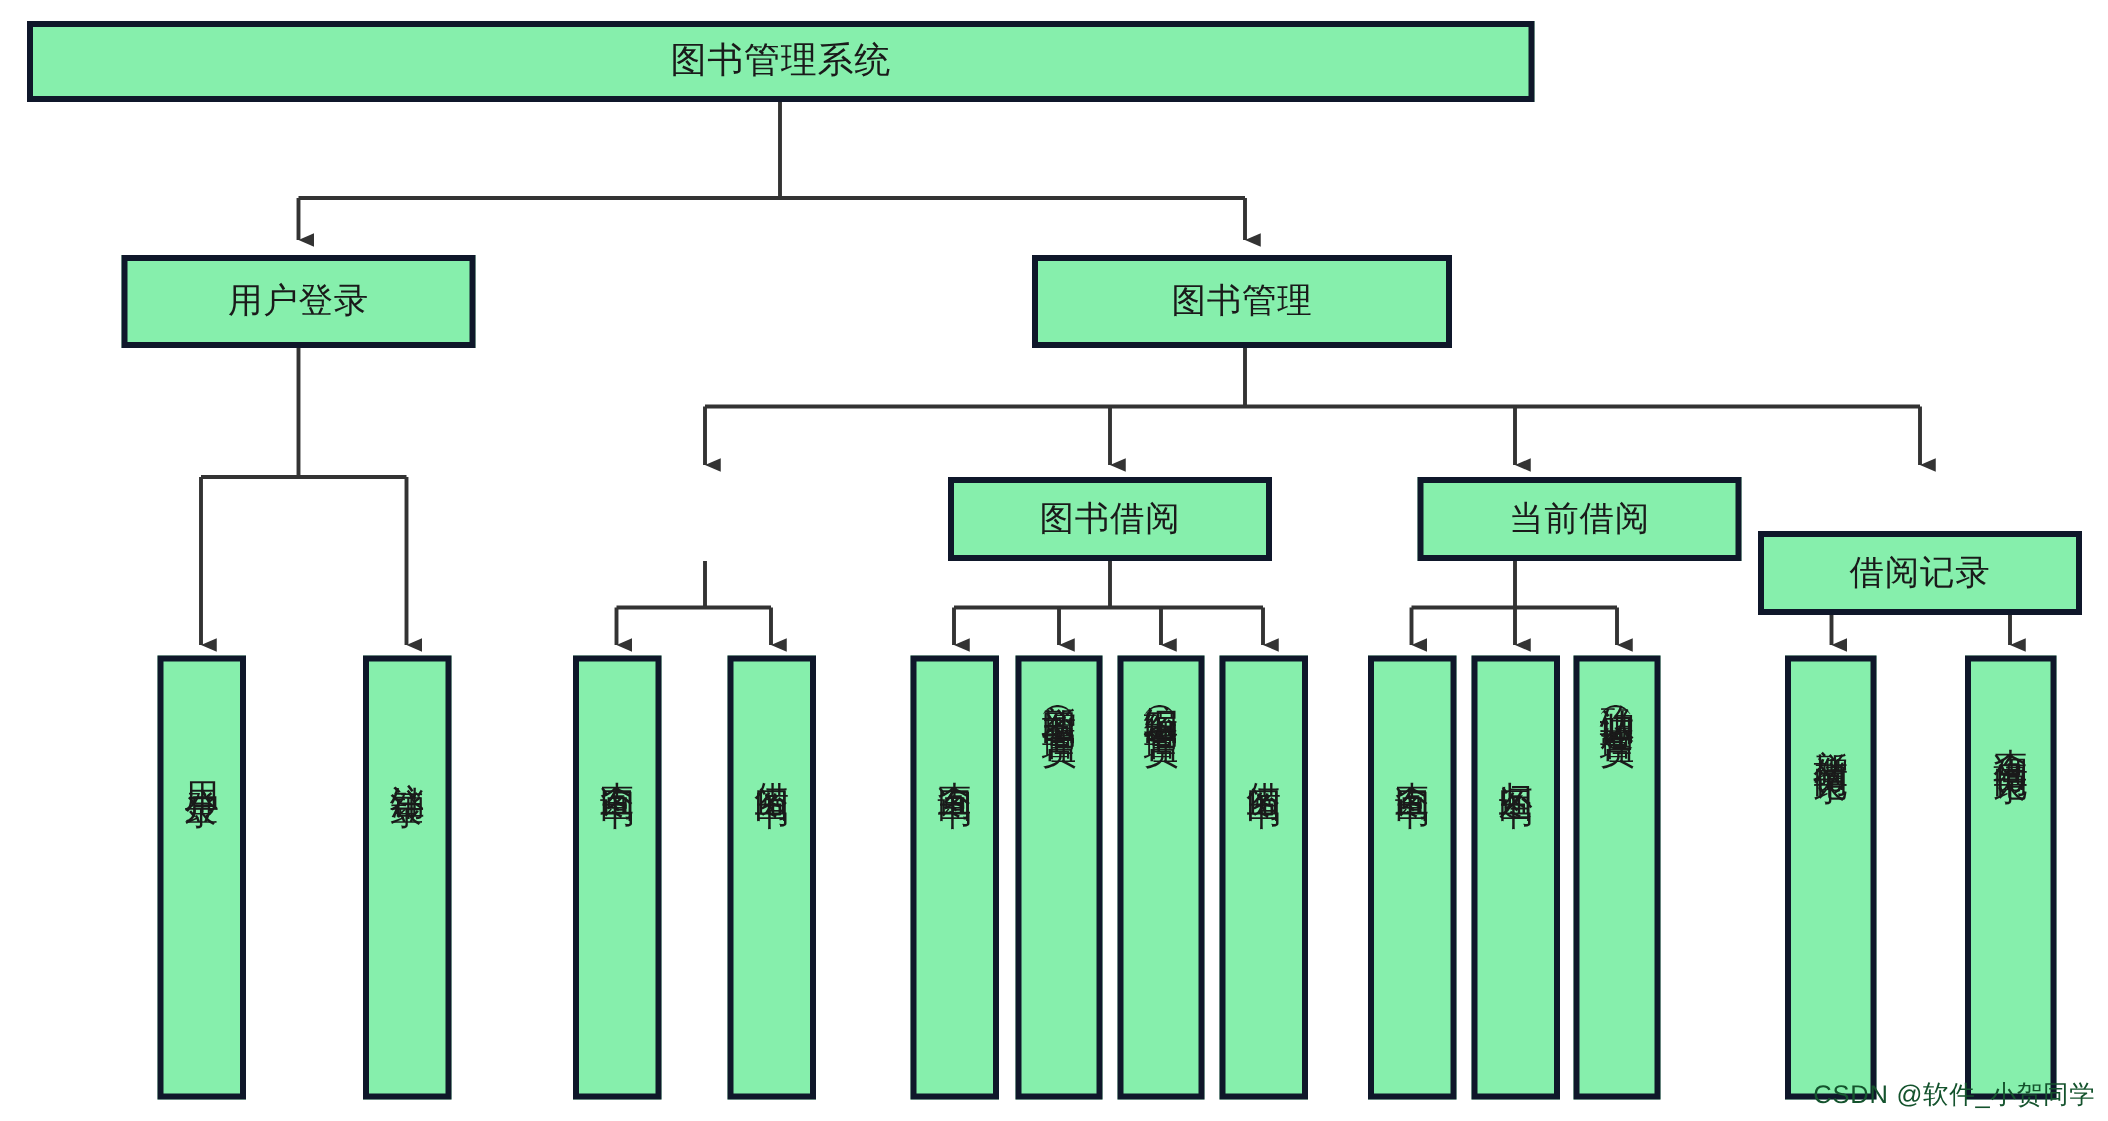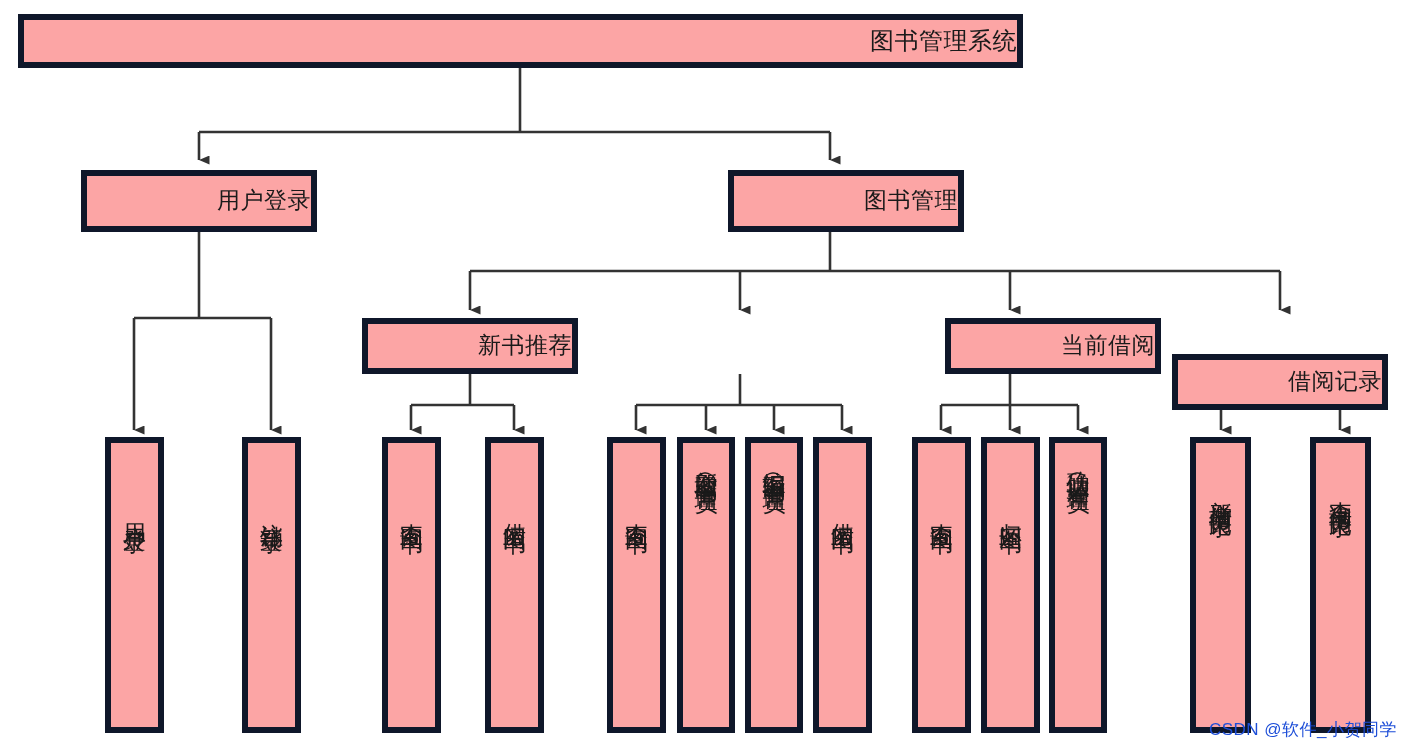--- a/index.html
+++ b/index.html
@@ -21,25 +21,25 @@
     position: absolute;
     left: 0;
     top: 0;
     width: 1405px;
     height: 747px;
     pointer-events: none;
   }
   .node {
     position: absolute;
     box-sizing: border-box;
-    background: #fca5a5;
-    border: 6px solid #0f172a;
+    background: #86efac;
+    border: 4px solid #0f172a;
     display: flex;
     align-items: center;
-    justify-content: flex-end;
+    justify-content: center;
     color: #1a1a1a;
     z-index: 2;
   }
   .node .label {
     text-align: center;
     line-height: 1.18;
     letter-spacing: 0.5px;
     white-space: nowrap;
   }
   .node.horiz .label {
@@ -68,21 +68,21 @@
     margin-top: 36px;
   }
   .node.vert.tall .label {
     margin-top: 6px;
   }
   .watermark {
     position: absolute;
     right: 8px;
     bottom: 6px;
     font-size: 17px;
-    color: #1d4ed8;
+    color: #14532d;
     letter-spacing: 0.5px;
     z-index: 3;
     white-space: nowrap;
   }
 </style>
 </head>
 <body>
 
 <div id="canvas">
 
@@ -136,26 +136,26 @@
     </g>
   </svg>
 
   <div class="node root horiz" style="left:18px; top:14px; width:1005px; height:54px;">
     <span class="label">图书管理系统</span>
   </div>
 
   <div class="node horiz" style="left:81px; top:170px; width:236px; height:62px;">
     <span class="label">用户登录</span>
   </div>
-  <div class="node horiz" style="left:728px; top:170px; width:236px; height:62px;">
+  <div class="node horiz" style="left:688px; top:170px; width:280px; height:62px;">
     <span class="label">图书管理</span>
   </div>
 
-  <div class="node horiz" style="left:362px; top:318px; width:216px; height:56px;">
-    <span class="label">新书推荐</span>
+  <div class="node horiz" style="left:632px; top:318px; width:216px; height:56px;">
+    <span class="label">图书借阅</span>
   </div>
   <div class="node horiz" style="left:902px; top:318px; width:216px; height:56px;margin-left:43px;">
     <span class="label">当前借阅</span>
   </div>
   <div class="node horiz" style="left:1172px; top:318px; width:216px; height:56px;margin-top:36px;">
     <span class="label">借阅记录</span>
   </div>
 
   <div class="node vert mid" style="left:105px; top:437px; width:59px; height:296px;">
     <span class="label">用户登录</span>

